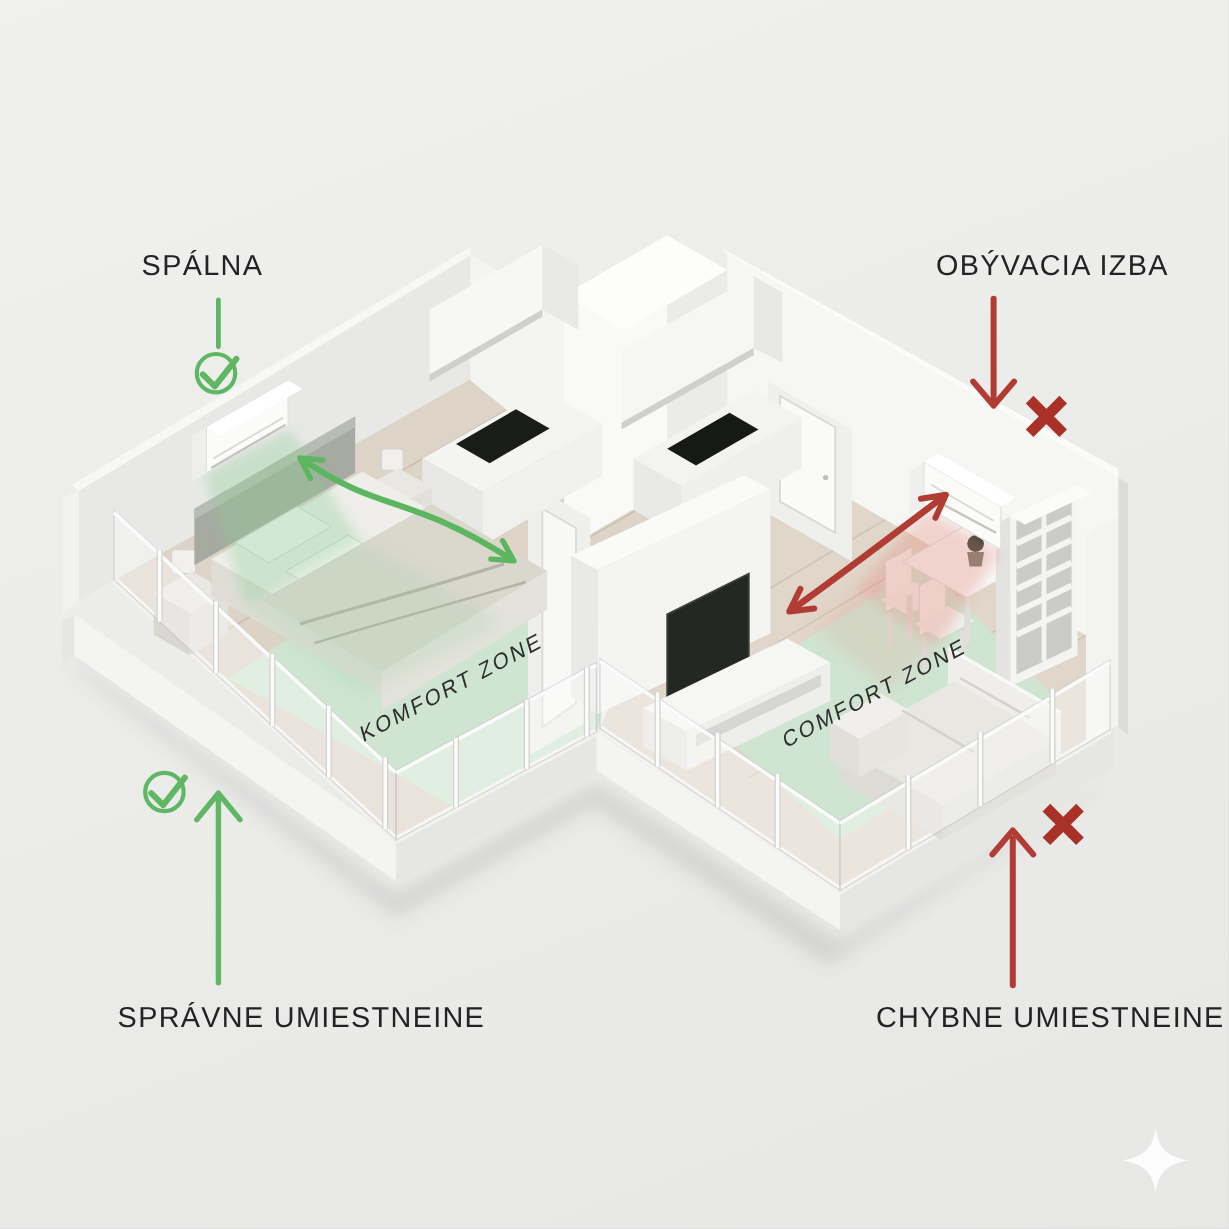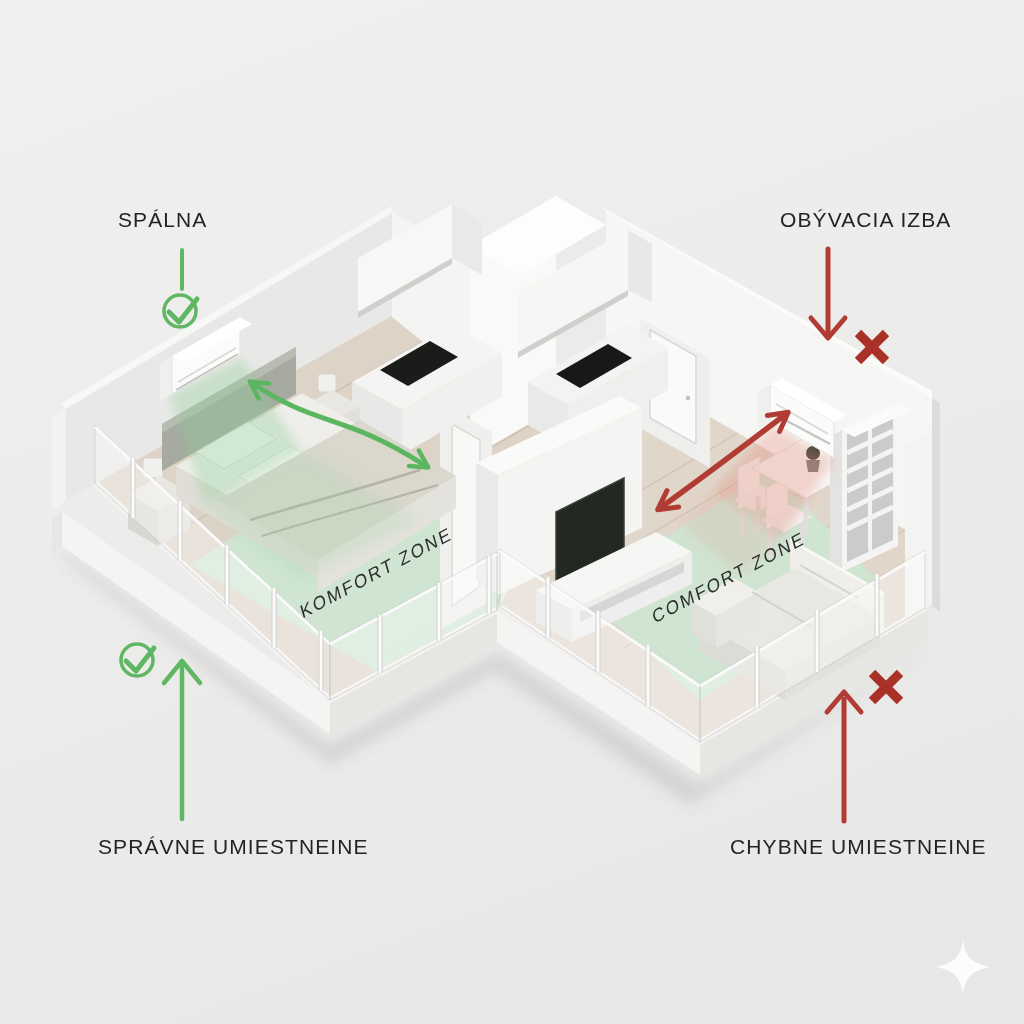--- a/index.html
+++ b/index.html
@@ -3,21 +3,21 @@
 <meta charset="utf-8">
 <style>
   html,body{margin:0;padding:0;background:#dcdcdc;}
   .canvas{
     position:relative;width:1024px;height:1024px;overflow:hidden;
     background:linear-gradient(160deg,#f0f0ef 0%,#ebebea 55%,#e7e7e6 100%);
     font-family:"Liberation Sans", sans-serif;
   }
   .canvas svg{position:absolute;inset:0;}
   .callout{
-    position:absolute;color:#232323;font-size:21px;letter-spacing:1.1px;
+    position:absolute;color:#232323;font-size:24px;letter-spacing:1.1px;
     white-space:nowrap;font-weight:400;text-align:center;
   }
   .floor-label{
     position:absolute;color:#2d2d2d;font-size:18px;letter-spacing:2.2px;
     white-space:nowrap;font-weight:400;
     transform:rotate(-28deg) skewX(-12deg);transform-origin:0 0;
   }
 </style>
 </head>
 <body>

